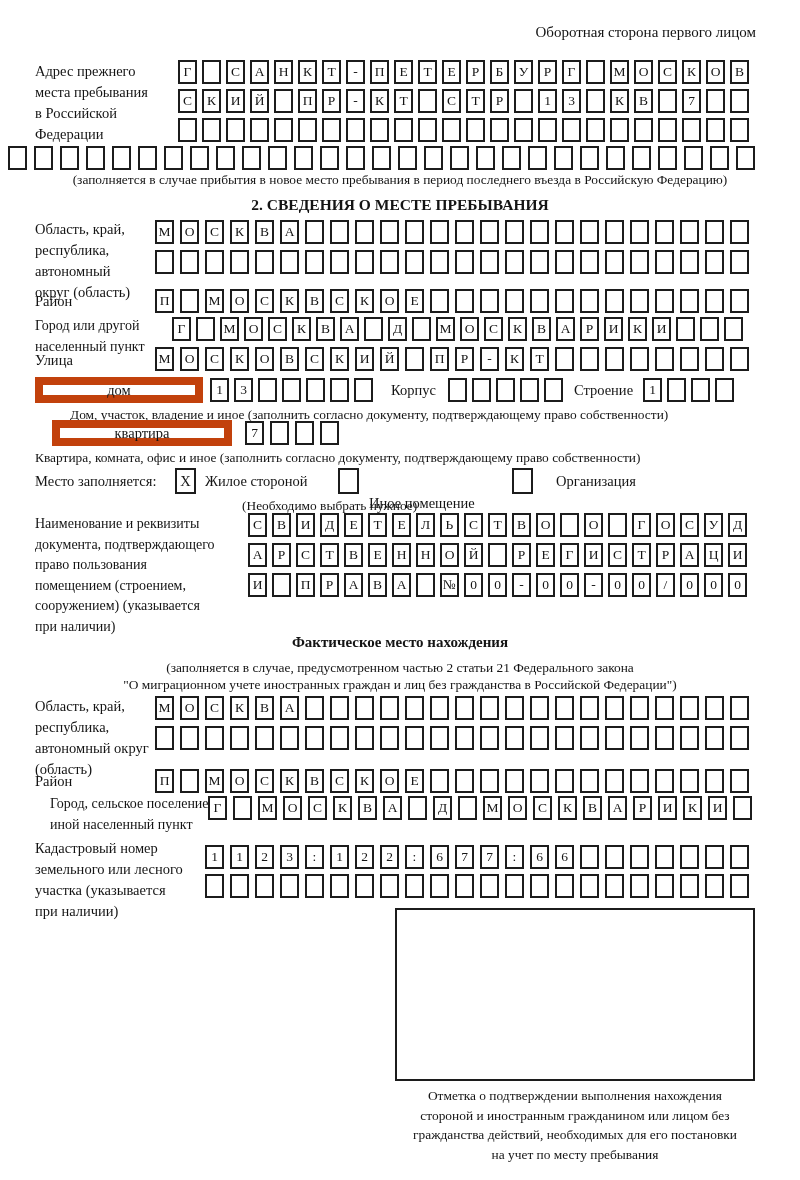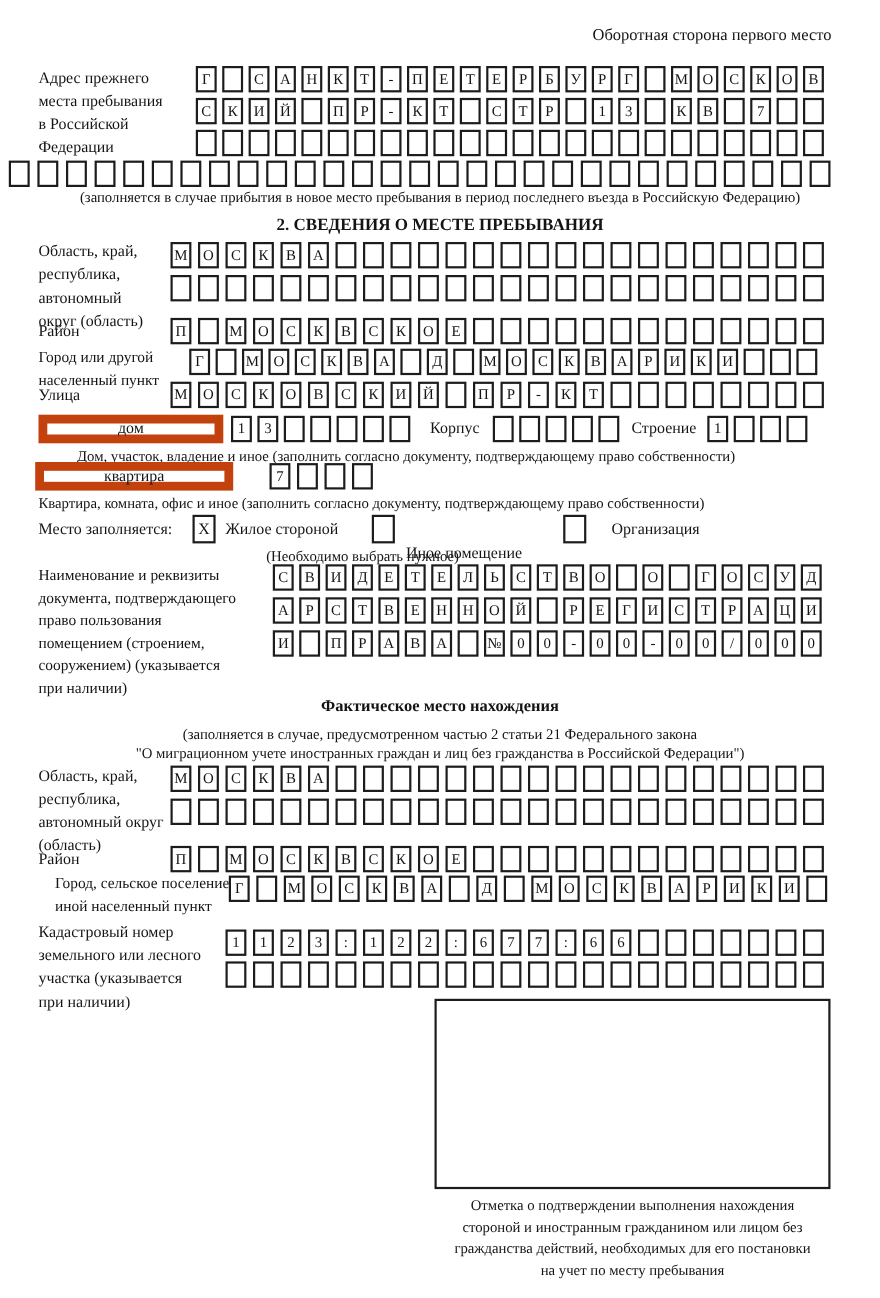--- a/index.html
+++ b/index.html
@@ -23,21 +23,21 @@
              justify-content:center; font-size:14.5px; background:#fff; }
   .cb { width:21px; height:26px; border:2px solid #1c1c1c; display:flex; align-items:center;
         justify-content:center; font-size:14.5px; background:#fff; }
   .stamp { border:2px solid #1c1c1c; background:#fff; }
 </style>
 </head>
 <body>
 
 <div class="sheet">
 
-  <div class="abs hdr" style="top:24px; right:44px;">Оборотная сторона первого место</div>
+  <div class="abs hdr" style="top:24px; right:44px;">Оборотная сторона первого лицом</div>
 
   <div class="abs label" style="left:35px; top:61px; width:140px;">Адрес прежнего
 места пребывания
 в Российской
 Федерации</div>
   <div class="abs boxrow g5" style="left:178px; top:60px;">
       <span class="box">Г</span>
       <span class="box"></span>
       <span class="box">С</span>
       <span class="box">А</span>
@@ -311,21 +311,21 @@
     </div>
   <div class="abs label" style="left:574px; top:380px;">Строение</div>
   <div class="abs boxrow g5" style="left:643px; top:378px;">
       <span class="box">1</span>
       <span class="box"></span>
       <span class="box"></span>
       <span class="box"></span>
     </div>
   <div class="abs note" style="left:35px; top:406px;margin-left:35px;">Дом, участок, владение и иное (заполнить согласно документу, подтверждающему право собственности)</div>
 
-  <div class="abs typebox" style="left:32px; top:420px; width:180px;">квартира</div>
+  <div class="abs typebox" style="left:52px; top:420px; width:180px;">квартира</div>
   <div class="abs boxrow" style="left:245px; top:421px;">
       <span class="box">7</span>
       <span class="box"></span>
       <span class="box"></span>
       <span class="box"></span>
     </div>
   <div class="abs note" style="left:35px; top:449px;">Квартира, комната, офис и иное (заполнить согласно документу, подтверждающему право собственности)</div>
 
   <div class="abs label" style="left:35px; top:471px;">Место заполняется:</div>
   <div class="abs cb" style="left:175px; top:468px;">X</div>

